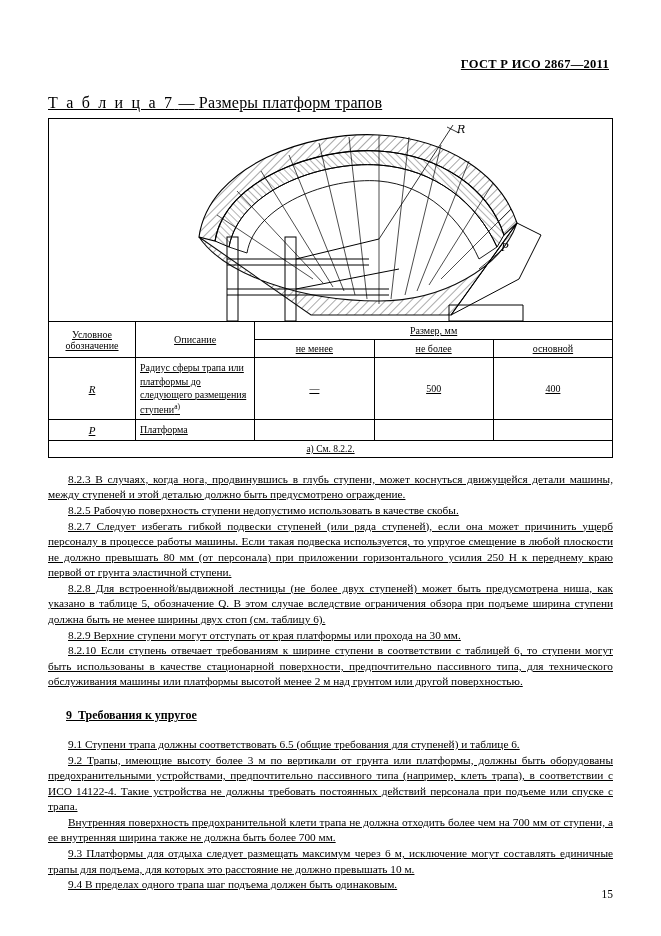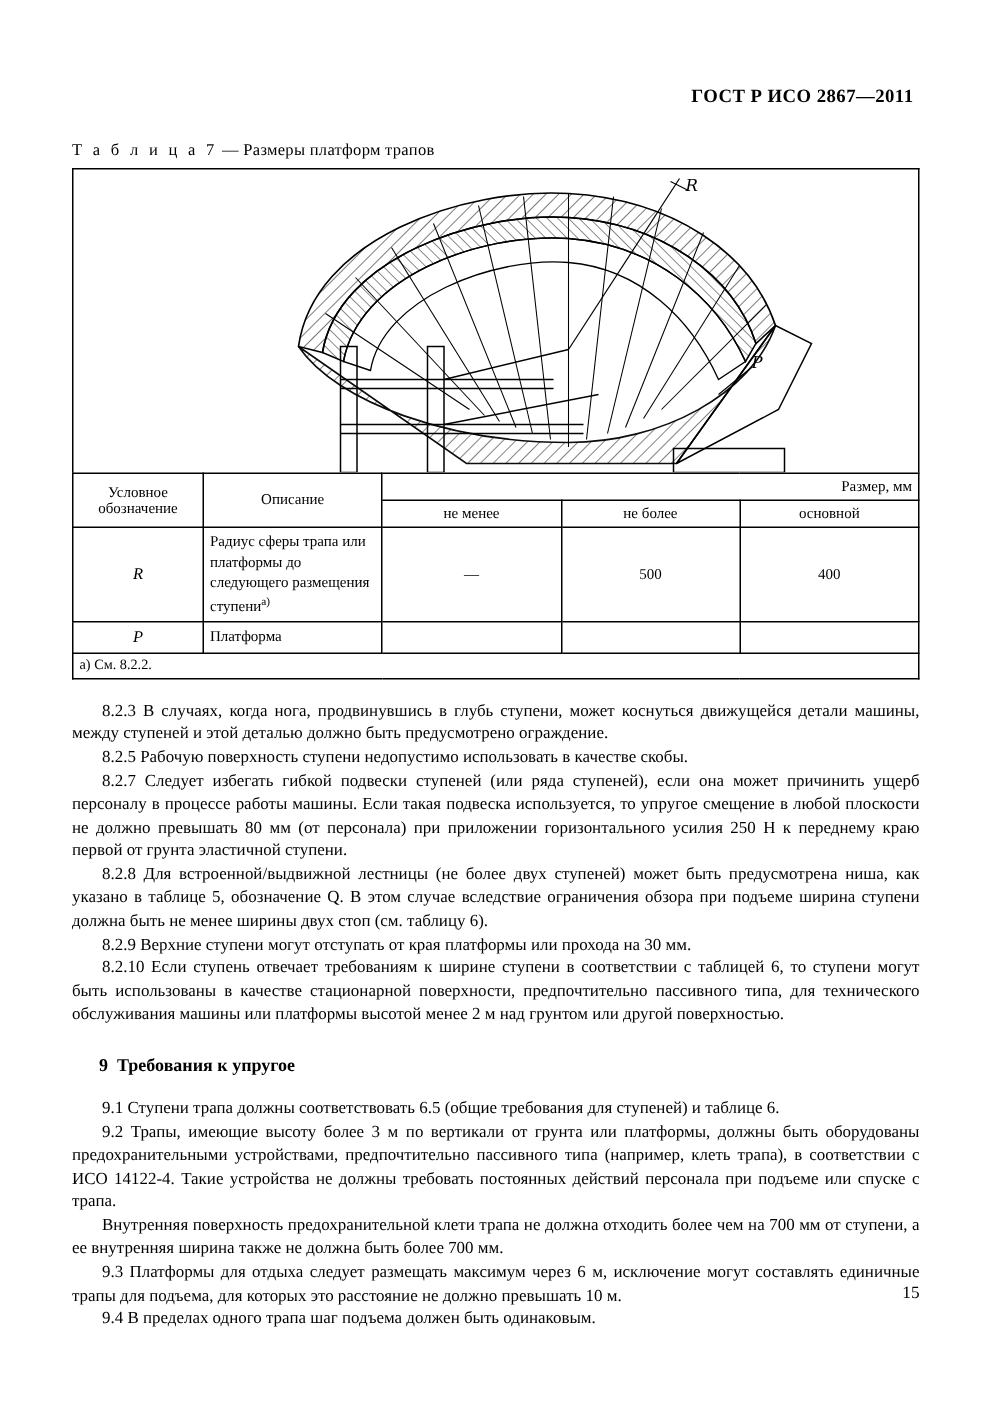--- a/index.html
+++ b/index.html
@@ -13,32 +13,33 @@
     font-family: "Liberation Serif", serif;
     color: #000000;
     position: relative;
   }
   .page {
     position: relative;
     width: 661px;
     height: 936px;
     box-sizing: border-box;
     padding: 0 48px;
+    text-decoration: underline;
   }
   .header {
     text-align: right;
     font-family: "Liberation Serif", serif;
     font-weight: bold;
     font-size: 12.5px;
     letter-spacing: 0.3px;
     padding-top: 57px;
     padding-right: 4px;
   }
   .table-caption {
-    font-size: 11px;
+    font-size: 16px;
     margin-top: 22px;
     margin-bottom: 6px;
     letter-spacing: 0.2px;
     padding-left: 0px;
   }
   .table-caption .spaced {
     letter-spacing: 2.2px;
   }
   .figure-box {
     border: 1px solid #000;
@@ -60,24 +61,24 @@
   }
   table.dims td, table.dims th {
     border: 1px solid #000;
     padding: 3px 4px;
     vertical-align: middle;
     font-weight: normal;
   }
   .c-sym { width: 78px; text-align: center; }
   .c-desc { text-align: center; }
   .c-num { width: 52px; text-align: center; }
-  .hdr-dim { text-align: right; }
+  .hdr-dim { text-align: center; }
   .sym-val { text-align: center; font-style: italic; font-size: 11px; }
   .desc-val { text-align: left; padding-left: 8px; line-height: 1.35; }
-  .note-row td { text-align: left; padding-left: 8px; font-size: 9.5px; }
+  .note-row td { text-align: center; padding-left: 8px; font-size: 9.5px; }
   sup.note { font-size: 7.5px; vertical-align: super; }
 
   .body-text {
     margin-top: 14px;
     font-size: 11.3px;
     line-height: 1.38;
     text-align: justify;
   }
   .body-text p {
     margin: 0;
@@ -86,21 +87,21 @@
   .section-head {
     font-weight: bold;
     font-size: 12px;
     margin-top: 18px;
     margin-bottom: 9px;
     text-indent: 18px;
   }
   .footer-page {
     position: absolute;
     right: 48px;
-    bottom: 68px;
+    bottom: 36px;
     font-size: 11.5px;
   }
 </style>
 </head>
 <body>
 
 <div class="page">
 
   <div class="header">ГОСТ Р ИСО 2867—2011</div>
 

